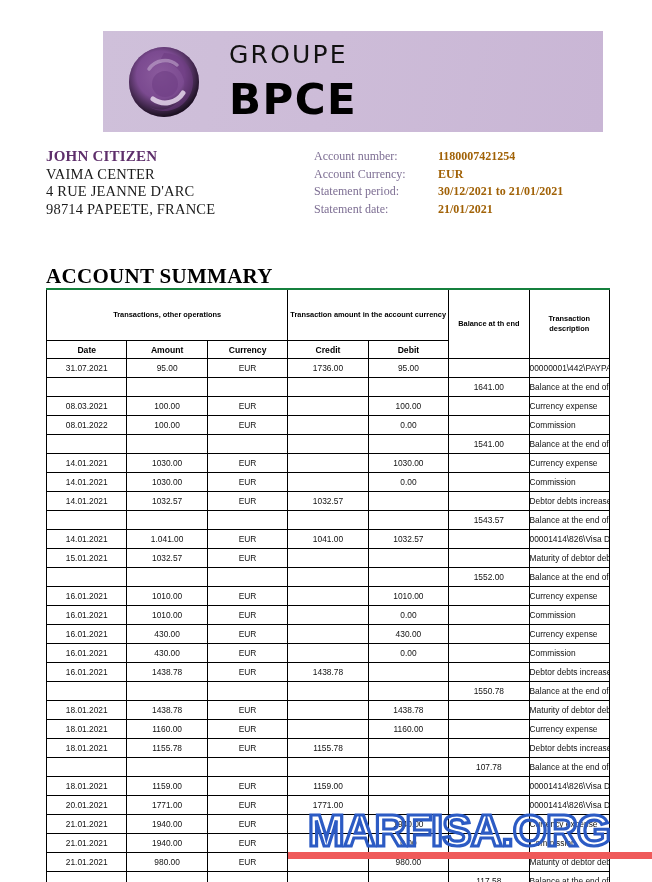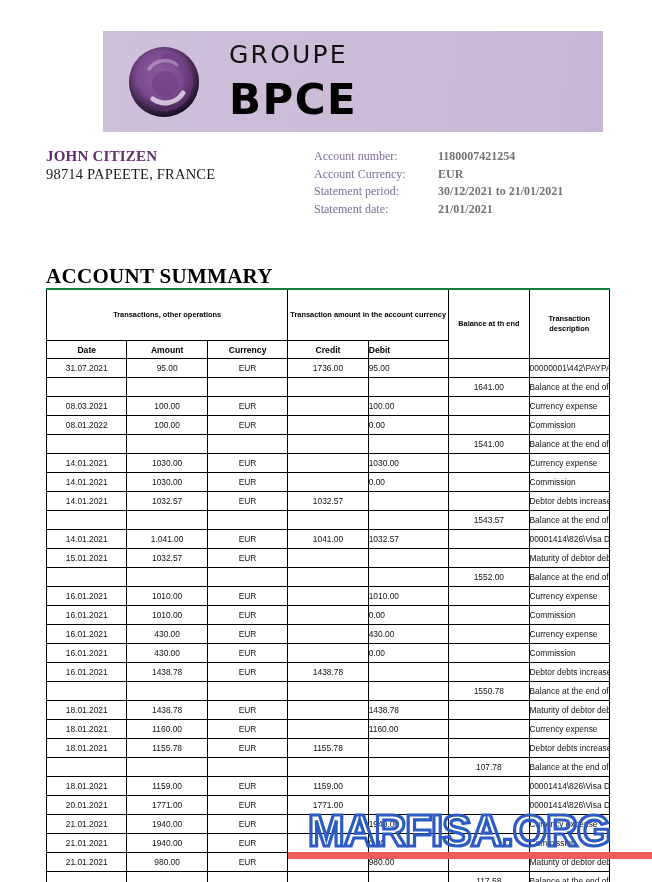--- a/index.html
+++ b/index.html
@@ -81,21 +81,21 @@
   .acct-col {
     font-size: 12px;
     line-height: 17.5px;
   }
   .acct-line { display: flex; }
   .acct-label {
     width: 124px;
     color: #7d6e93;
   }
   .acct-value {
-    color: #737373;
+    color: #a16207;
     font-weight: 600;
   }
 
   
   .section-title {
     position: absolute;
     left: 46px;
     top: 264px;
     font-size: 21px;
     font-weight: bold;
@@ -134,21 +134,21 @@
   }
   .data-row td {
     height: 18px;
     font-size: 8.4px;
     color: #111111;
   }
   .c-date  { width: 56px;  text-align: center; }
   .c-amt   { width: 52px;  text-align: center; }
   .c-cur   { width: 45px;  text-align: center; }
   .c-cred  { width: 62px;  text-align: center; }
-  .c-deb   { width: 62px;  text-align: left; }
+  .c-deb   { width: 62px;  text-align: center; }
   .c-bal   { width: 125px; text-align: center; }
   .c-desc  { width: 162px; text-align: left; padding-left: 5px; white-space: nowrap; overflow: hidden; }
 
   .stmt-table tr:last-child td { border-bottom: 2px solid #000; }
   .thead-top td { border-top: 2px solid #15803d; }
 
   
   .watermark {
     position: absolute;
     left: 308px;
@@ -195,20 +195,22 @@
   </div>
   <div class="logo-wordmark">
     <span class="wm-top">GROUPE</span>
     <span class="wm-bottom">BPCE</span>
   </div>
 </div>
 
 <div class="info-row">
   <div class="addr-col">
     <div class="addr-name">JOHN CITIZEN</div>
+    <div class="addr-line">VAIMA CENTER</div>
+    <div class="addr-line">4 RUE JEANNE D'ARC</div>
     <div class="addr-line">98714 PAPEETE, FRANCE</div>
   </div>
   <div class="acct-col">
     <div class="acct-line">
       <span class="acct-label">Account number:</span>
       <span class="acct-value">1180007421254</span>
     </div>
     <div class="acct-line">
       <span class="acct-label">Account Currency:</span>
       <span class="acct-value">EUR</span>

